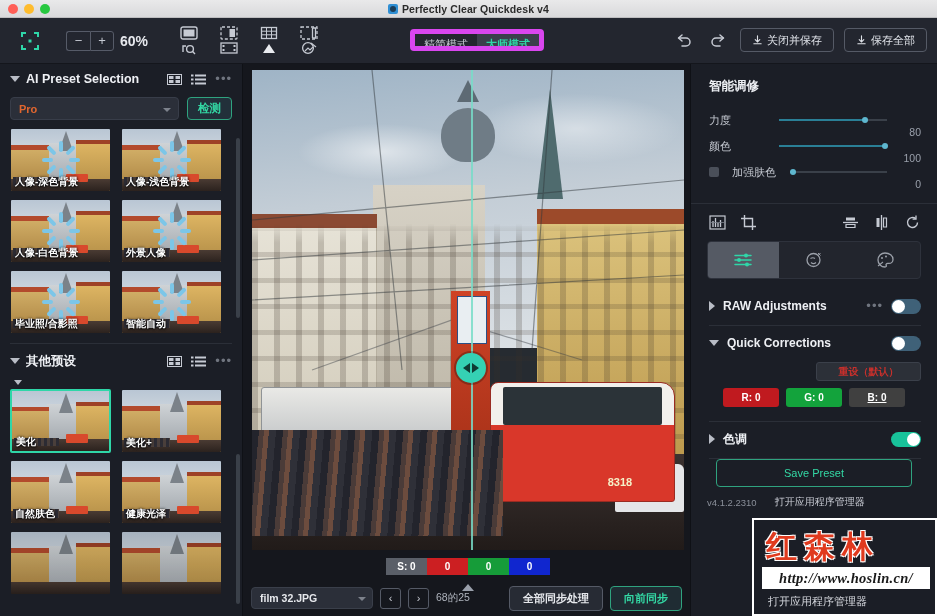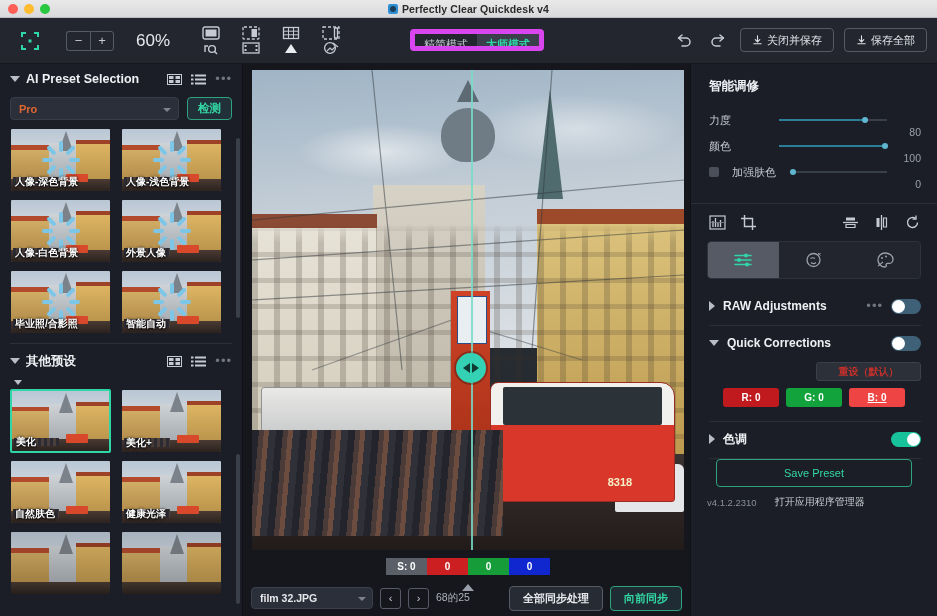--- a/index.html
+++ b/index.html
@@ -50,21 +50,21 @@
   .tb-logo { width: 60px; display: flex; justify-content: center; align-items:center; }
   .tb-logo svg { display:block; }
 
   .zoomgrp { display: flex; align-items: center; gap: 0; margin-left: 6px; }
   .zoombtn {
     width: 24px; height: 20px; border: 1px solid #565b68; background: transparent;
     color: #c6cad3; font-size: 13px; line-height: 18px; text-align: center; cursor: pointer;
   }
   .zoombtn.minus { border-radius: 3px 0 0 3px; border-right: none; }
   .zoombtn.plus { border-radius: 0 3px 3px 0; }
-  .zoomval { font-size: 17px; font-weight: normal; color: #e7e9ee; margin-left: 22px; }
+  .zoomval { font-size: 14px; font-weight: bold; color: #e7e9ee; margin-left: 6px; }
 
   .viewicons { display: flex; align-items: center; gap: 14px; margin-left: 28px; }
   .vi { width: 26px; height: 34px; display: flex; flex-direction: column;
         align-items: center; justify-content: center; gap: 1px; cursor: pointer; }
   .vi svg { display: block; }
 
   .modes {
     position: absolute; left: 410px; top: 11px;
     display: flex; border: 5px solid #d946ef; border-radius: 4px; overflow: hidden;
     height: 22px;
@@ -306,21 +306,21 @@
   .redbtn {
     margin: 2px 16px 0 auto; width: 105px; height: 19px; background:#2c3038; border:1px solid #3b404a;
     border-radius:3px; color:#c7302c; font-size:10px; font-weight:bold; display:flex;
     align-items:center; justify-content:center; cursor:pointer;
   }
   .rgbrow { display:flex; gap:7px; justify-content:center; margin-top: 7px; }
   .rgbchip { width: 56px; height: 19px; border-radius:3px; font-size:10px; font-weight:bold; color:#fff;
              display:flex; align-items:center; justify-content:center; cursor:pointer; }
   .rgbchip.r { background:#c01a1f; }
   .rgbchip.g { background:#13a33c; }
-  .rgbchip.b { background:#ef4444;text-decoration:underline; }
+  .rgbchip.b { background:#404040;text-decoration:underline; }
   .actrow { display:flex; gap:7px; justify-content:center; margin-top: 8px; }
   .actbtn { width: 72px; height: 21px; background:#343943; border:1px solid #41464f; border-radius:3px;
             font-size:10.5px; color:#dfe2e8; display:flex; align-items:center; justify-content:center; cursor:pointer; }
 
   .savepreset {
     margin: 0 auto 0 auto; width: 196px; height: 28px; border:1px solid #2fa37f; border-radius:4px;
     background: transparent; color:#33d8a4; font-size:11px; display:flex; align-items:center;
     justify-content:center; cursor:pointer;
   }
   .verrow { display:flex; align-items:center; gap: 18px; padding: 8px 0 0 16px; }
@@ -952,14 +952,19 @@
     <div class="hr-r" style="margin: 2px 16px 0 18px"></div>
 
     <div class="savepreset">Save Preset</div>
 
     <div class="verrow">
       <span class="ver">v4.1.2.2310</span>
       <span class="appmgr">打开应用程序管理器</span>
     </div>
   </div>
 
+  <div class="watermark">
+    <div class="wm-cn">红森林</div>
+    <div class="wm-url">http://www.hoslin.cn/</div>
+    <div class="wm-sub">打开应用程序管理器</div>
+  </div>
 
 </div>
 
 </body></html>

